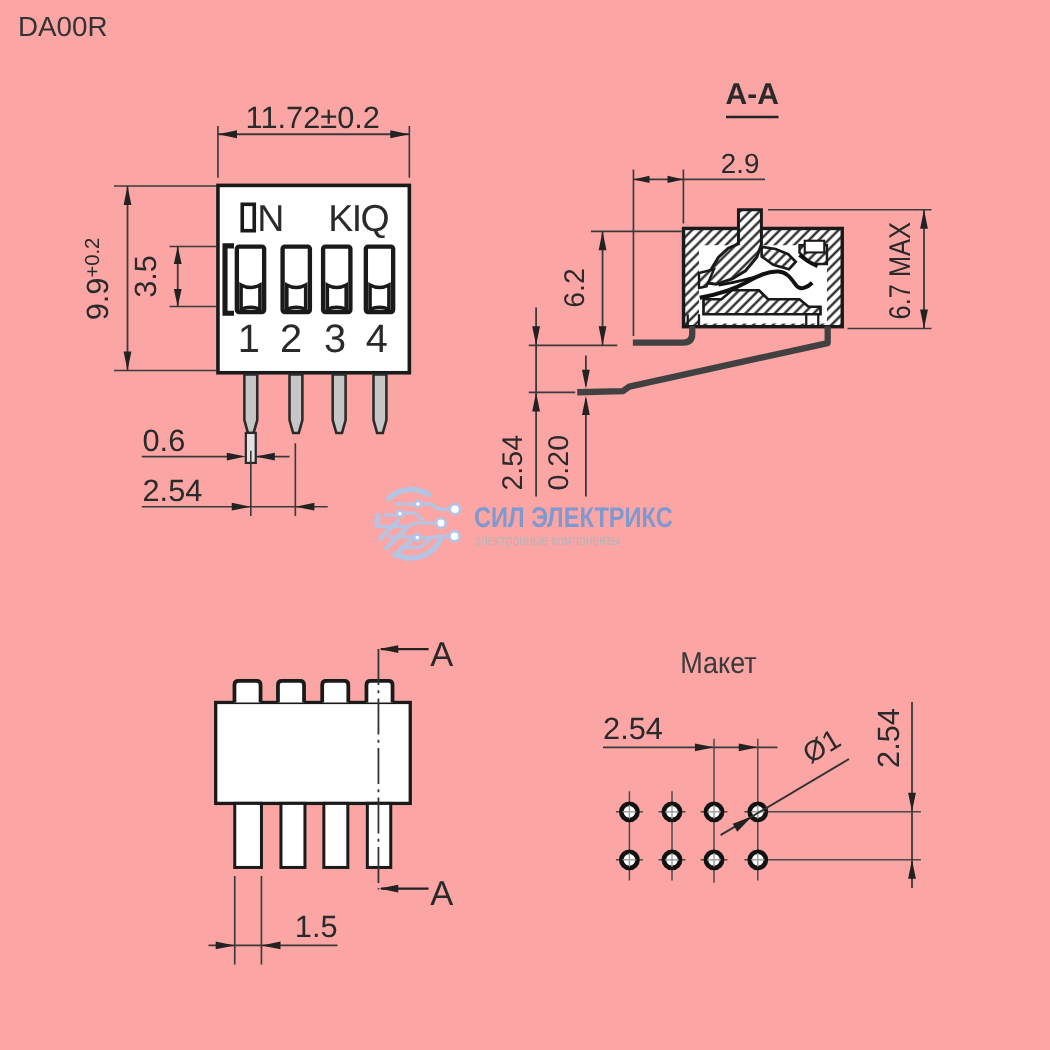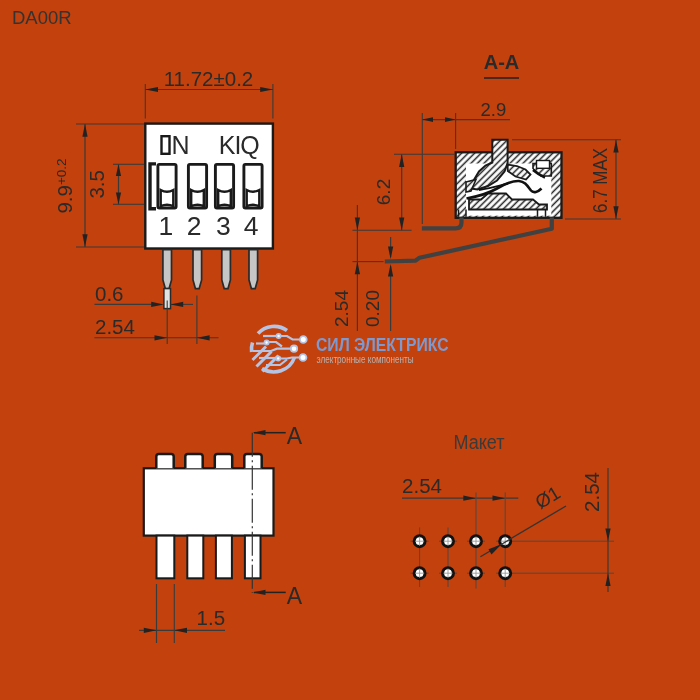--- a/index.html
+++ b/index.html
@@ -1,16 +1,16 @@
 <!DOCTYPE html>
 <html><head>
 <meta charset="utf-8">
 <style>
 html,body{margin:0;padding:0;background:#fff;}
-#page{position:relative;width:700px;height:700px;background:#c2410c;overflow:hidden;
+#page{position:relative;width:700px;height:700px;background:#fca5a5;overflow:hidden;
 font-family:"Liberation Sans", sans-serif;}
 svg{position:absolute;left:0;top:0;}
 text{font-family:"Liberation Sans", sans-serif;fill:#2a2a2a;}
 </style>
 </head>
 <body>
 <div id="page">
 <svg width="700" height="700" viewBox="0 0 700 700">
 <defs>
 <pattern id="h" patternUnits="userSpaceOnUse" width="4.6" height="4.6" patternTransform="rotate(45)">

